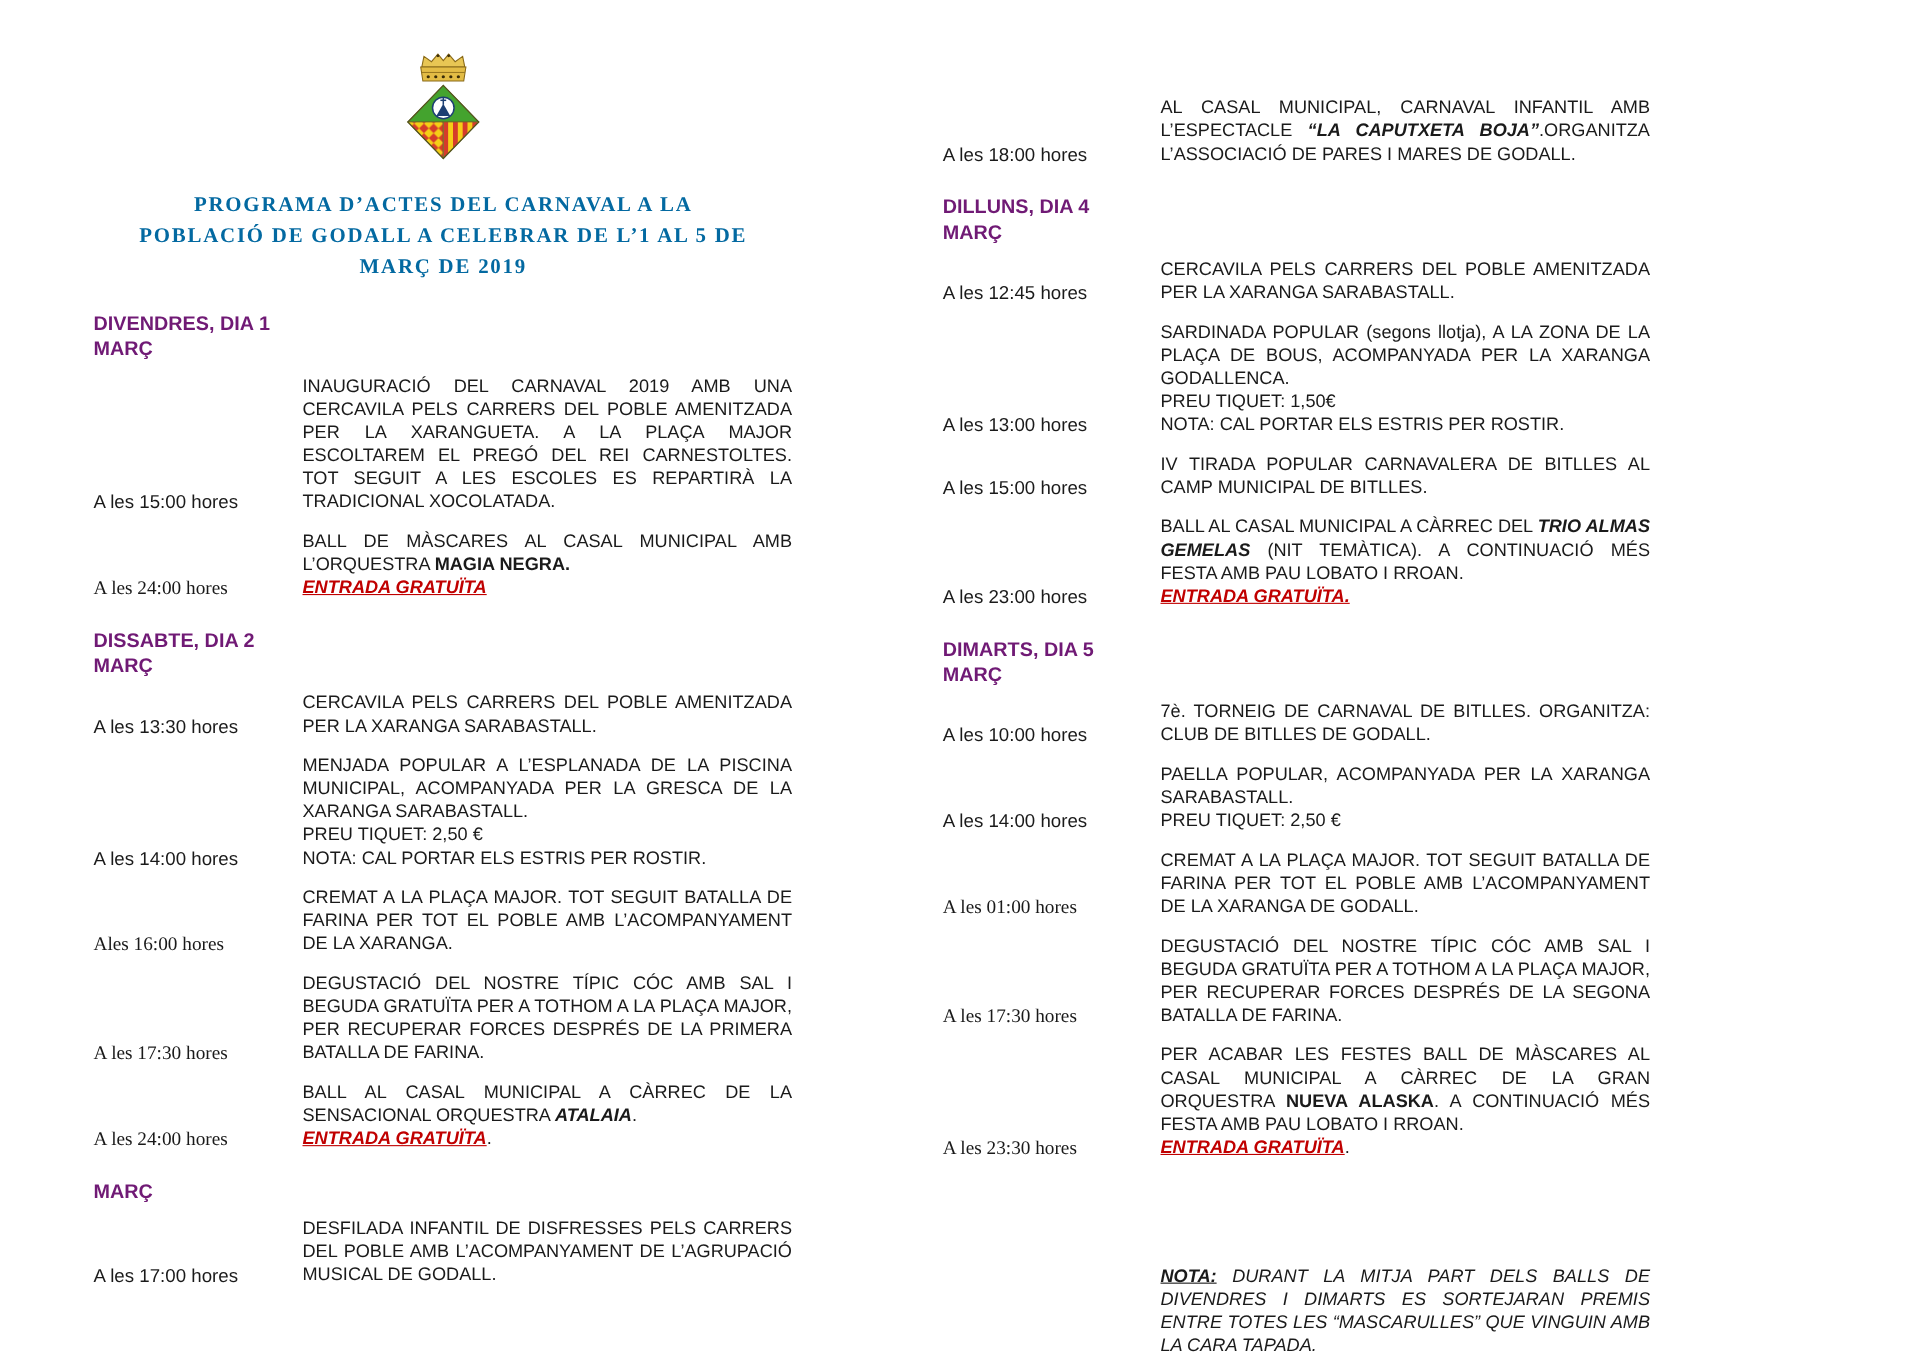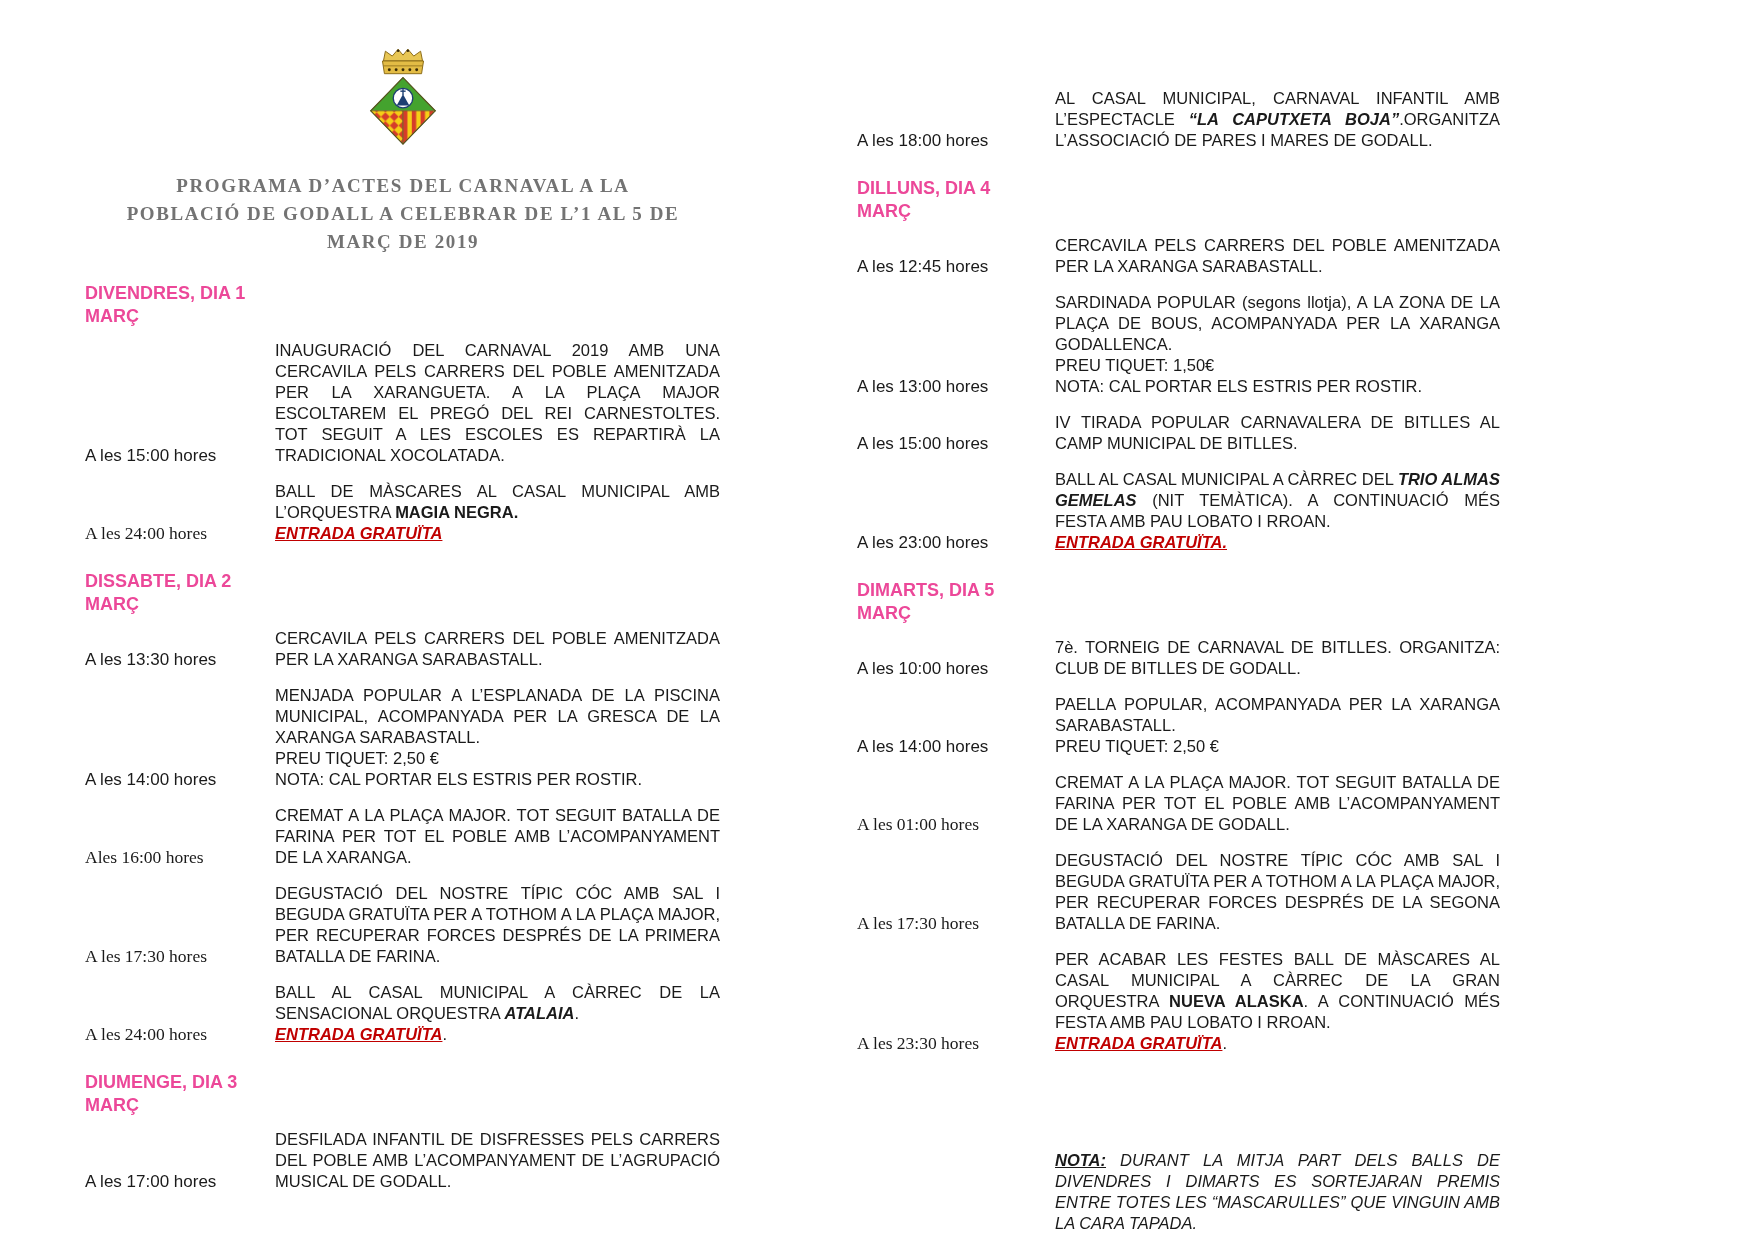--- a/index.html
+++ b/index.html
@@ -27,30 +27,30 @@
     text-align: center;
   }
   .doc-title {
     margin-top: 6px;
     text-align: center;
     font-family: "Liberation Serif", serif;
     font-weight: bold;
     font-size: 19px;
     letter-spacing: 1.6px;
     line-height: 28px;
-    color: #737373;
+    color: #0369a1;
   }
   .doc-title div { white-space: nowrap; }
 
   .day-header {
     margin-top: 26px;
     font-weight: bold;
     font-size: 18px;
     line-height: 23px;
-    color: #ec4899;
+    color: #701a75;
   }
   #col-left .day-header:first-of-type { margin-top: 28px; }
 
   .event-row {
     display: flex;
     margin-top: 15px;
     align-items: flex-end;
   }
   .day-header + .event-row { margin-top: 12px; }
   #col-right .event-row:first-child { margin-top: 0; }
@@ -170,21 +170,20 @@
     </div>
     <div class="event-row">
       <div class="time time-serif">A les 17:30 hores</div>
       <div class="desc"><span>DEGUSTACIÓ DEL  NOSTRE TÍPIC CÓC AMB SAL I BEGUDA GRATUÏTA PER A TOTHOM A LA PLAÇA MAJOR, PER RECUPERAR FORCES DESPRÉS DE LA PRIMERA BATALLA DE FARINA.</span></div>
     </div>
     <div class="event-row">
       <div class="time time-serif">A les 24:00 hores</div>
       <div class="desc"><span>BALL AL CASAL MUNICIPAL A CÀRREC DE LA SENSACIONAL ORQUESTRA </span><span class="seg-bi">ATALAIA</span><span>.</span><br><span class="seg-red">ENTRADA GRATUÏTA</span><span>.</span></div>
     </div>
     <div class="day-header">
-      <div>DIUMENGE, DIA 3</div>
       <div>MARÇ</div>
     </div>
     <div class="event-row">
       <div class="time">A les 17:00 hores</div>
       <div class="desc"><span>DESFILADA INFANTIL DE DISFRESSES PELS CARRERS DEL POBLE AMB L’ACOMPANYAMENT DE L’AGRUPACIÓ MUSICAL DE GODALL.</span></div>
     </div>
   </div>
 
 <div class="column" id="col-right">
 

